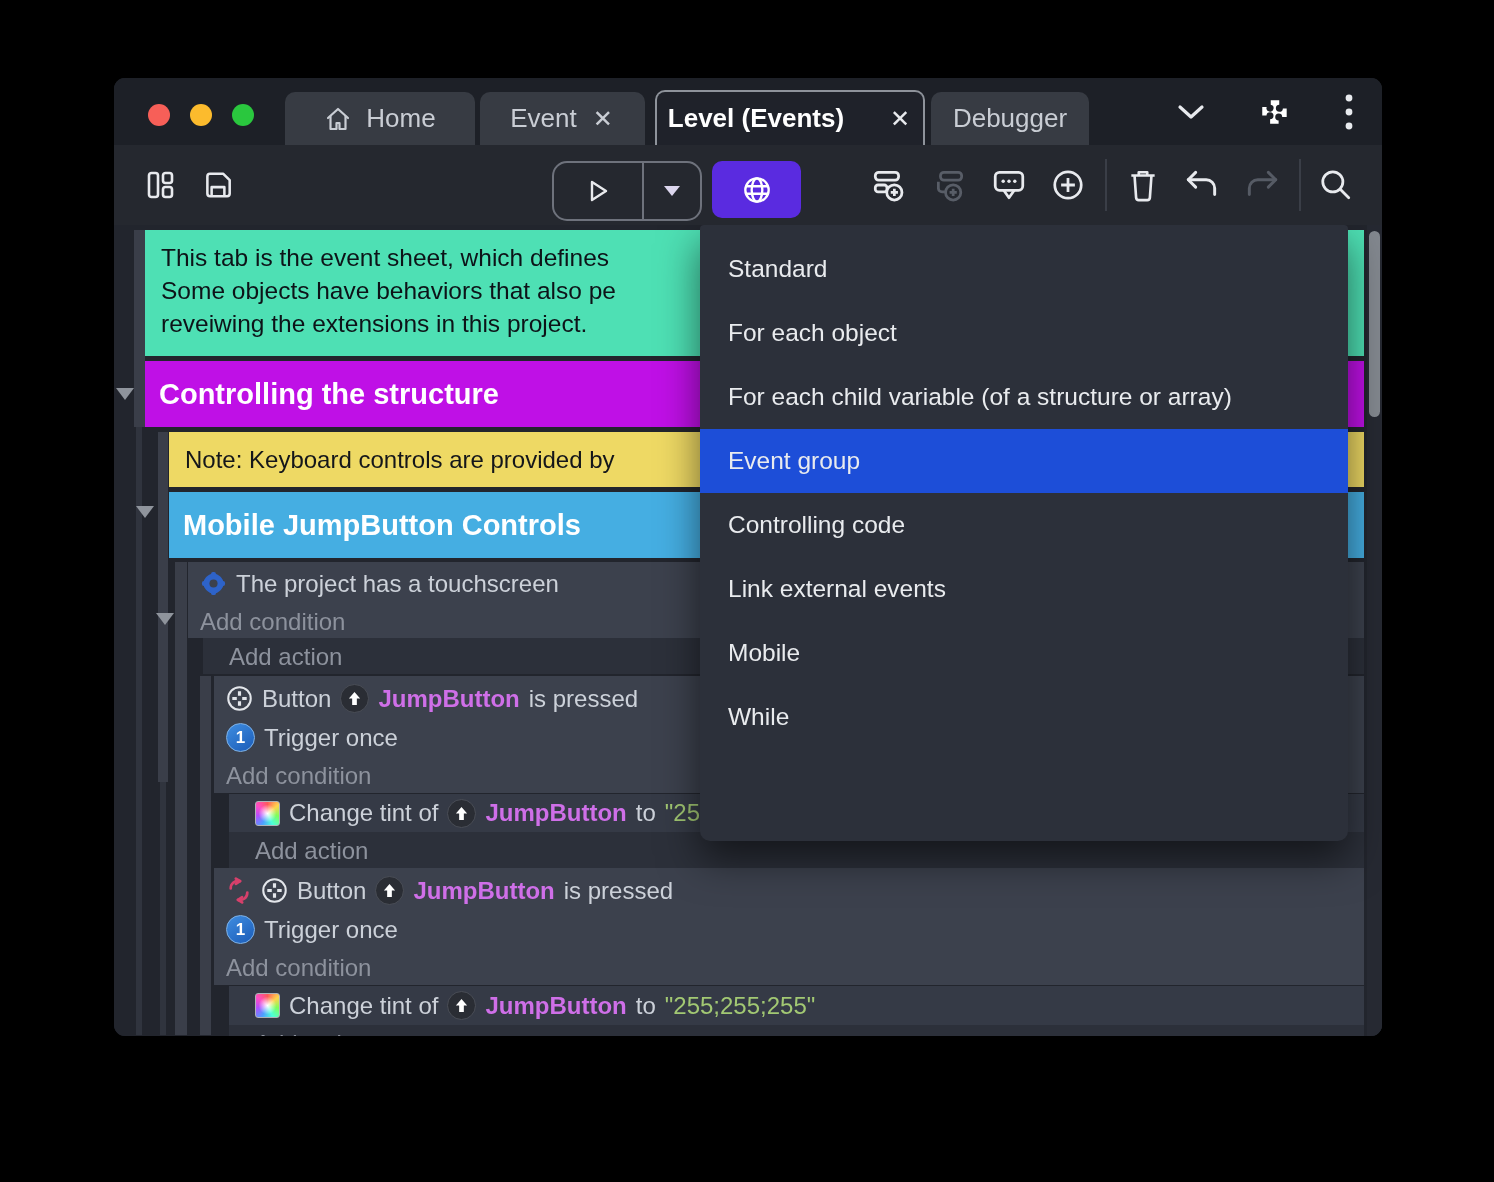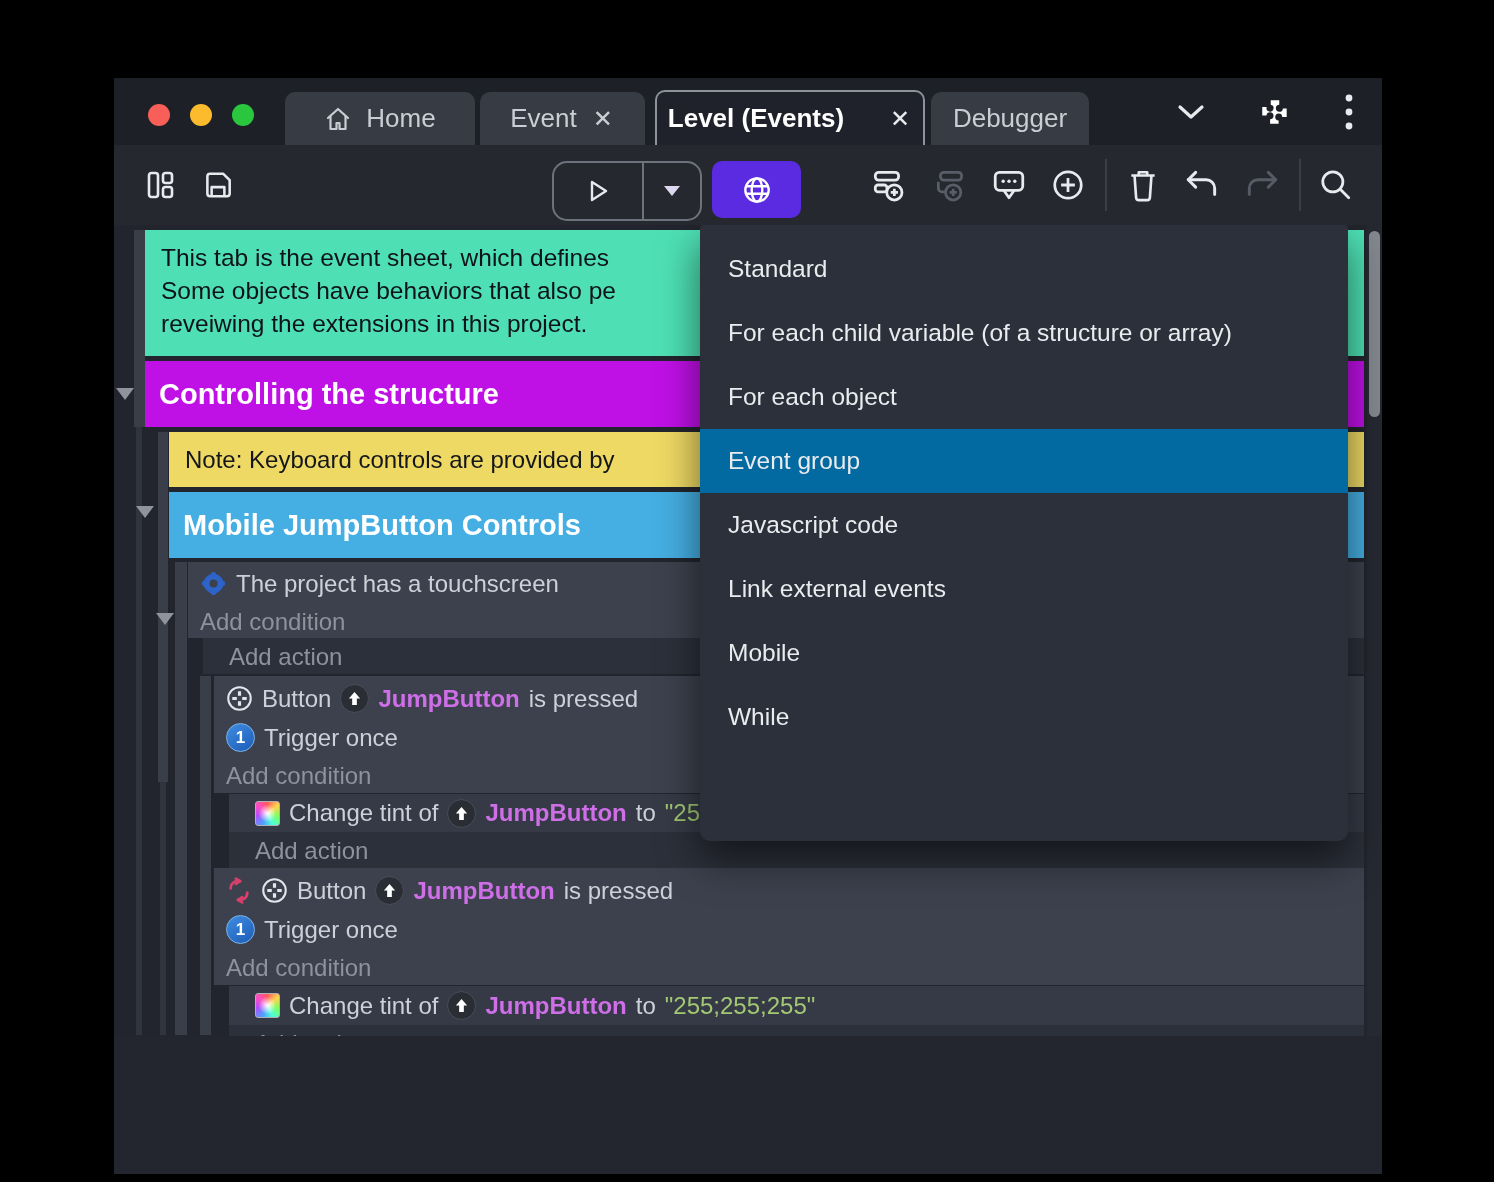--- a/index.html
+++ b/index.html
@@ -1,19 +1,19 @@
 <!DOCTYPE html>
 <html><head>
 <meta charset="utf-8">
 <style>
   html,body{margin:0;padding:0;background:#000;width:1494px;height:1182px;overflow:hidden;
     font-family:"Liberation Sans","DejaVu Sans",sans-serif;-webkit-font-smoothing:antialiased;}
   .stage{position:relative;width:1494px;height:1182px;}
-  .window{position:absolute;left:114px;top:78px;width:1268px;height:1096px;background:#23262e;
-    border-radius:0;box-shadow:0 40px 110px rgba(0,0,0,.85),0 8px 40px rgba(0,0,0,.7);overflow:hidden;}
+  .window{position:absolute;left:114px;top:78px;width:1268px;height:958px;background:#23262e;
+    border-radius:11px;box-shadow:0 40px 110px rgba(0,0,0,.85),0 8px 40px rgba(0,0,0,.7);overflow:hidden;}
 
   
   .titlebar{position:relative;height:67px;background:#1d2027;}
   .traffic{position:absolute;left:34px;top:26px;display:flex;gap:20px;}
   .tl{width:22px;height:22px;border-radius:50%;}
   .tl.red{background:#f75f58}.tl.yellow{background:#fcbb2d}.tl.green{background:#2ac73e}
   .tabs{position:absolute;left:0;bottom:0;height:53px;width:100%;}
   .tab{position:absolute;bottom:0;height:53px;border-radius:10px 10px 0 0;background:#373b43;
     display:flex;align-items:center;justify-content:center;gap:14px;color:#c9cdd4;font-size:26px;}
   .tab .close{color:#c9cdd4;font-size:24px;padding:0 2px;line-height:1;}
@@ -59,21 +59,21 @@
   .jumpchip{background:#2a2d34;border:1.5px solid #4a4e57;}
   .oncechip{background:linear-gradient(145deg,#3f8de0,#1b5cb8);border:1.5px solid #7fb3e8;color:#fff;
     font-size:17px;font-weight:700;}
   .scrolltrack{position:absolute;right:0;top:0;width:15px;height:100%;background:#262932;}
   .scrollthumb{position:absolute;right:2px;top:6px;width:11px;height:186px;background:#83888f;border-radius:6px;}
 
   
   .ctxmenu{position:absolute;left:586px;top:0;width:648px;height:604px;background:#2c303a;
     border-radius:4px 4px 10px 10px;box-shadow:0 18px 40px rgba(0,0,0,.55);padding-top:12px;z-index:50;}
   .ctxitem{height:64px;display:flex;align-items:center;padding-left:28px;color:#e9ebee;font-size:24.5px;}
-  .ctxitem.hl{background:#0369a1;}
+  .ctxitem.hl{background:#1d4ed8;}
 
   svg{display:block;}
 </style>
 </head>
 <body>
 
 <div class="stage">
   <div class="window">
 
     <div class="titlebar">
@@ -367,24 +367,24 @@
       <div class="blk addaction" style="left:115px;top:800px;width:1135px;height:36px;">
         <div class="addrow">Add action</div>
       </div>
 
       <div class="scrolltrack">
         <div class="scrollthumb"></div>
       </div>
 
       <div class="ctxmenu">
         <div class="ctxitem">Standard</div>
+        <div class="ctxitem">For each object</div>
         <div class="ctxitem">For each child variable (of a structure or array)</div>
-        <div class="ctxitem">For each object</div>
         <div class="ctxitem hl">Event group</div>
-        <div class="ctxitem">Javascript code</div>
+        <div class="ctxitem">Controlling code</div>
         <div class="ctxitem">Link external events</div>
         <div class="ctxitem">Mobile</div>
         <div class="ctxitem">While</div>
       </div>
 
     </div>
   </div>
 </div>
 
 </body></html>

